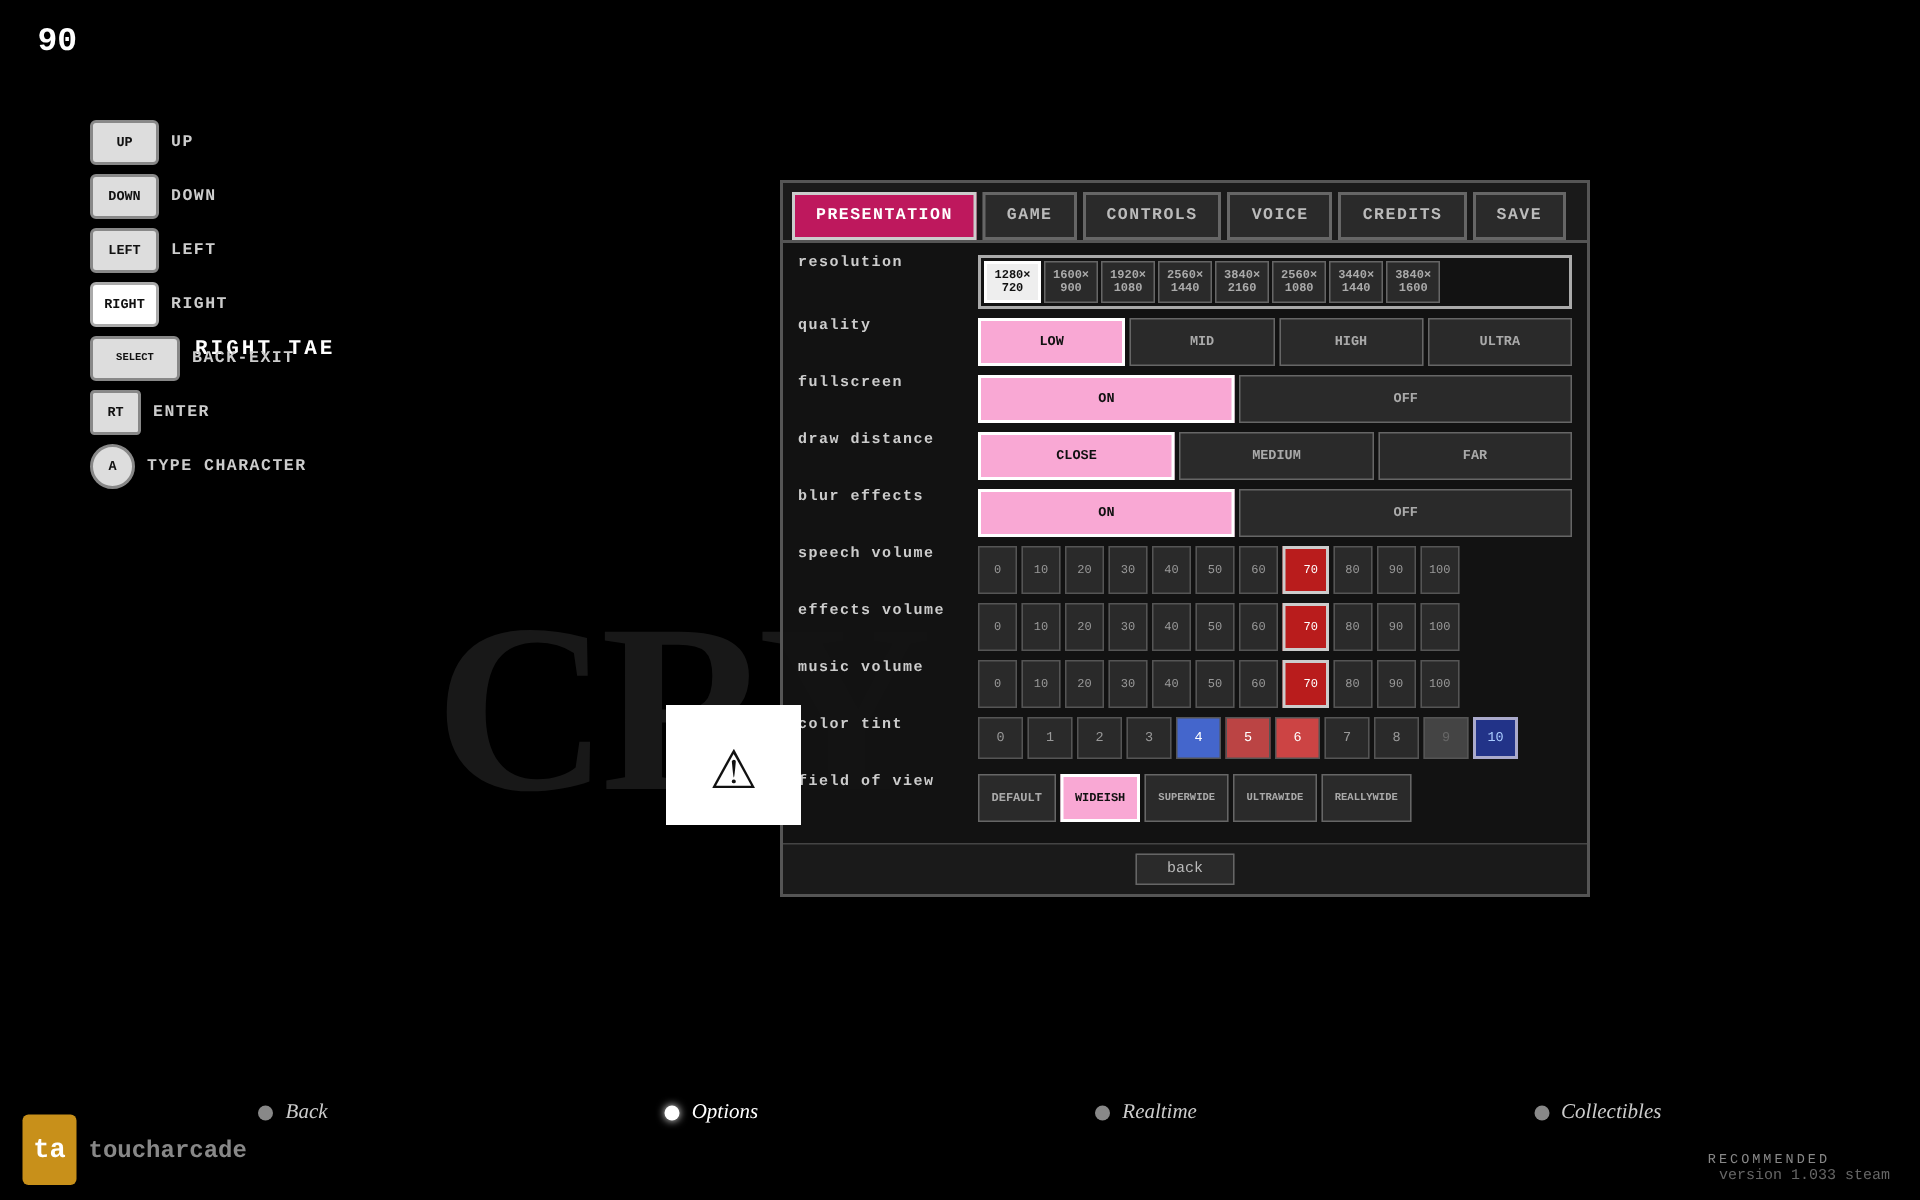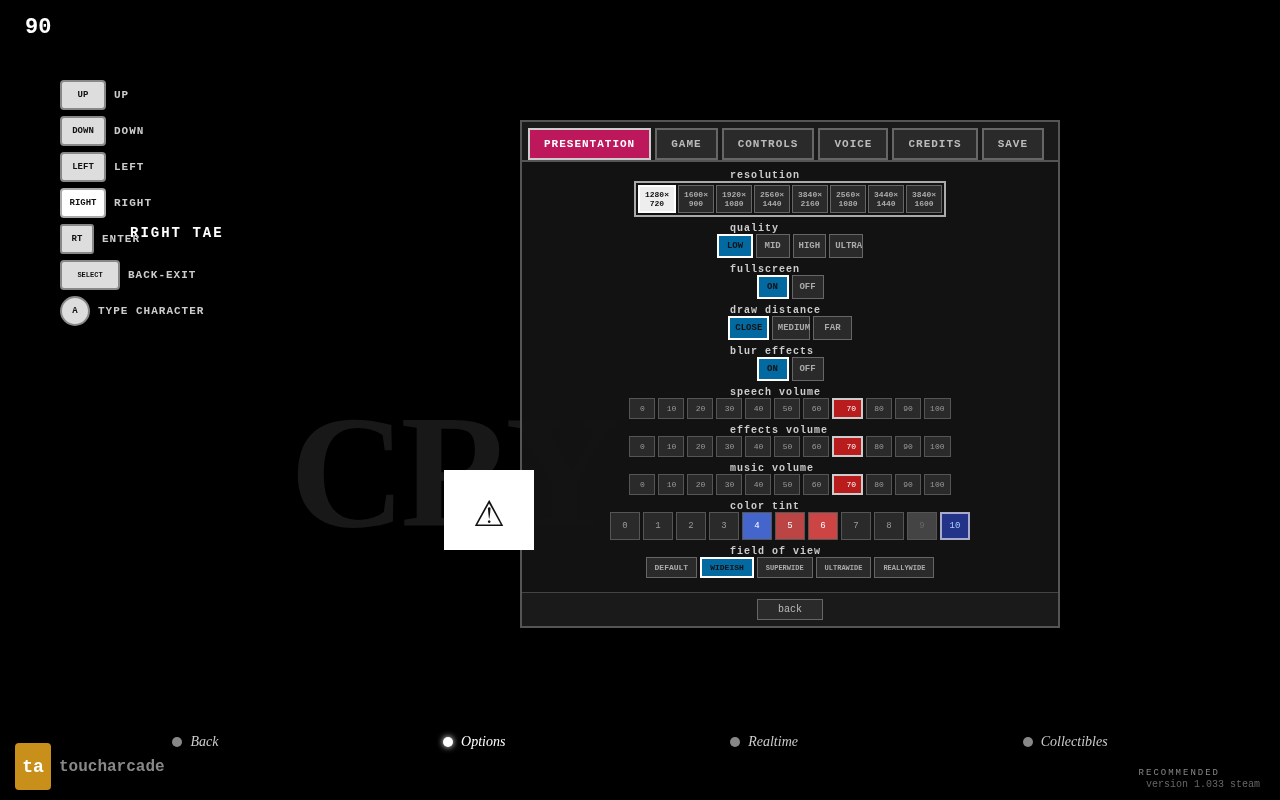--- a/index.html
+++ b/index.html
@@ -167,24 +167,22 @@
       border: 2px solid #ccc;
     }
 
     
     .settings-content {
       padding: 8px 10px;
     }
 
     .settings-row {
       display: flex;
-      align-items: center;
       margin-bottom: 6px;
       min-height: 32px;
-      flex-direction: column;
     }
 
     .row-label {
       width: 120px;
       color: #ccc;
       font-size: 10px;
       font-weight: bold;
       text-transform: lowercase;
       letter-spacing: 1px;
       flex-shrink: 0;
@@ -206,21 +204,21 @@
       font-size: 9px;
       font-family: 'Courier New', monospace;
       font-weight: bold;
       cursor: pointer;
       text-transform: uppercase;
       min-width: 32px;
       text-align: center;
     }
 
     .opt-btn.active {
-      background: #0369a1;
+      background: #f9a8d4;
       color: #111;
       border: 2px solid #fff;
     }
 
     .opt-btn.wide-btn {
       flex: 1;
       padding: 5px;
     }
 
     .opt-btn.resolution {
@@ -406,26 +404,26 @@
   </div>
   <div class="ctrl-item">
     <div class="ctrl-btn">LEFT</div>
     <span class="ctrl-label">LEFT</span>
   </div>
   <div class="ctrl-item">
     <div class="ctrl-btn" style="background:#fff;border:2px solid #aaa;">RIGHT</div>
     <span class="ctrl-label">RIGHT</span>
   </div>
   <div class="ctrl-item">
+    <div class="ctrl-btn wide">SELECT</div>
+    <span class="ctrl-label">BACK-EXIT</span>
+  </div>
+  <div class="ctrl-item">
     <div class="ctrl-btn" style="width:34px;border-radius:3px;">RT</div>
     <span class="ctrl-label">ENTER</span>
-  </div>
-  <div class="ctrl-item">
-    <div class="ctrl-btn wide">SELECT</div>
-    <span class="ctrl-label">BACK-EXIT</span>
   </div>
   <div class="ctrl-item">
     <div class="ctrl-btn round">A</div>
     <span class="ctrl-label">TYPE CHARACTER</span>
   </div>
 </div>
 
 <div id="right-tab">RiGHT TAE</div>
 
 <div id="cry-bg">CRY</div>

